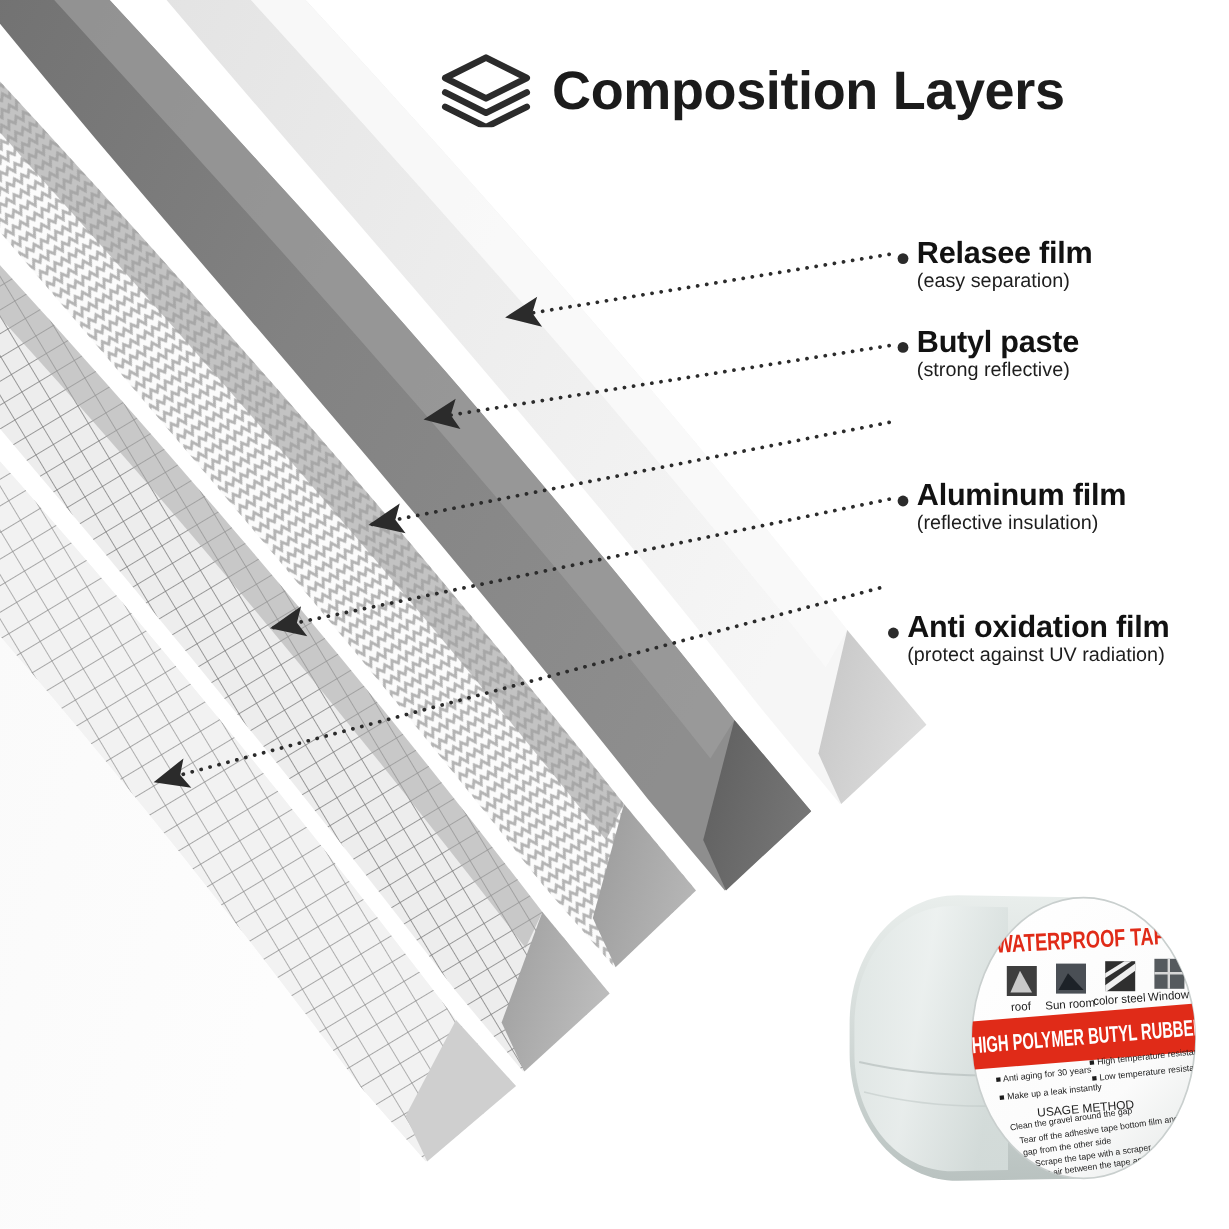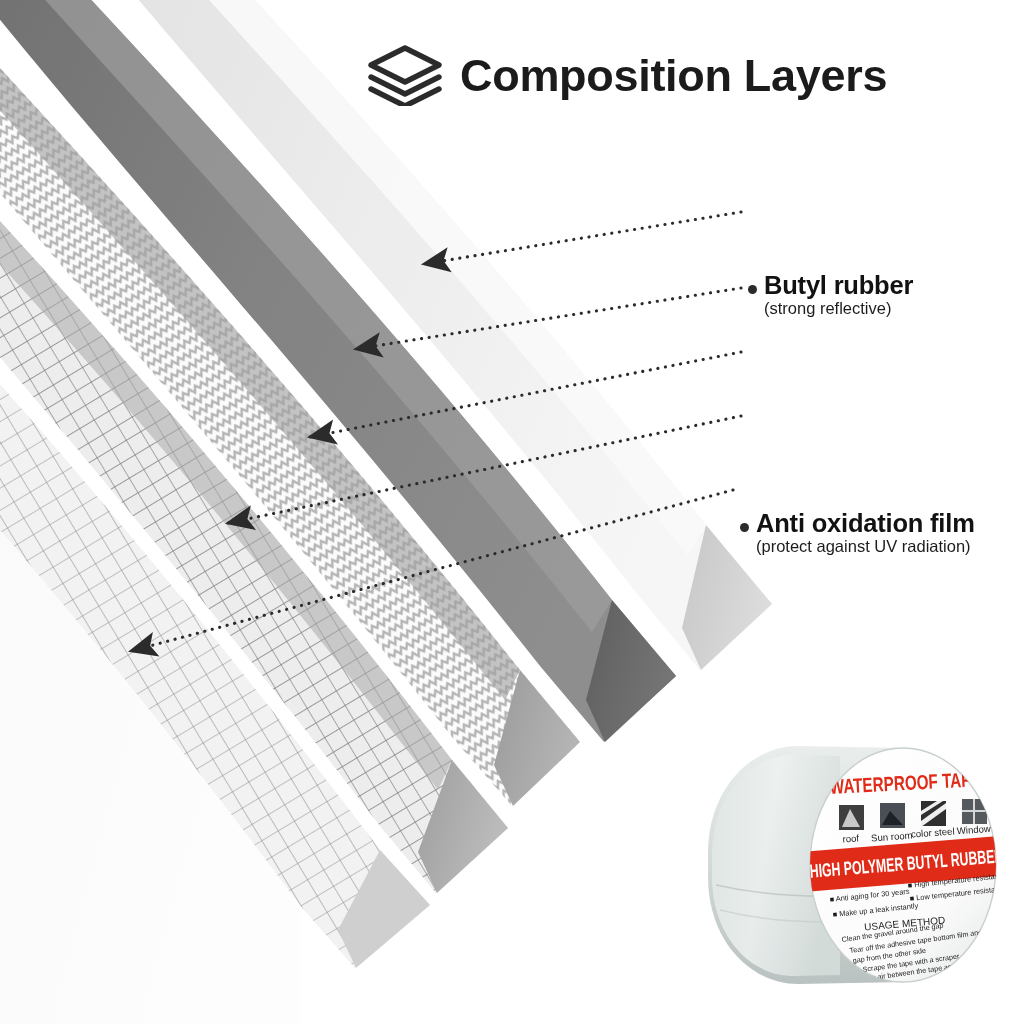--- a/index.html
+++ b/index.html
@@ -142,30 +142,44 @@
 
   <div id="title-block">
     <svg id="layers-icon" viewBox="0 0 78 62">
       <path d="M39,4 L73,21 L39,38 L5,21 Z" fill="none" stroke="#2b2b2b" stroke-width="5.4" stroke-linejoin="round"></path>
       <path d="M5,33 L39,50 L73,33" fill="none" stroke="#2b2b2b" stroke-width="5.4" stroke-linejoin="round" stroke-linecap="round"></path>
       <path d="M5,45 L39,62 L73,45" fill="none" stroke="#2b2b2b" stroke-width="5.4" stroke-linejoin="round" stroke-linecap="round"></path>
     </svg>
     <div id="title-text">Composition Layers</div>
   </div>
 
+  <div class="callout" style="left:748px;top:198px;">
+    <span class="dot"></span>
+    <span class="txt">
+      <span class="title">Relasee film</span>
+      <span class="sub">(easy separation)</span>
+    </span>
+  </div>
 
   <div class="callout" style="left:748px;top:272px;">
     <span class="dot"></span>
     <span class="txt">
-      <span class="title">Butyl rubber</span>
+      <span class="title">Butyl paste</span>
       <span class="sub">(strong reflective)</span>
     </span>
   </div>
 
 
+  <div class="callout" style="left:748px;top:400px;">
+    <span class="dot"></span>
+    <span class="txt">
+      <span class="title">Aluminum film</span>
+      <span class="sub">(reflective insulation)</span>
+    </span>
+  </div>
 
   <div class="callout" style="left:740px;top:474px;margin-top:36px;">
     <span class="dot"></span>
     <span class="txt">
       <span class="title">Anti oxidation film</span>
       <span class="sub">(protect against UV radiation)</span>
     </span>
   </div>
 
   <svg id="roll" viewBox="0 0 334 255">

